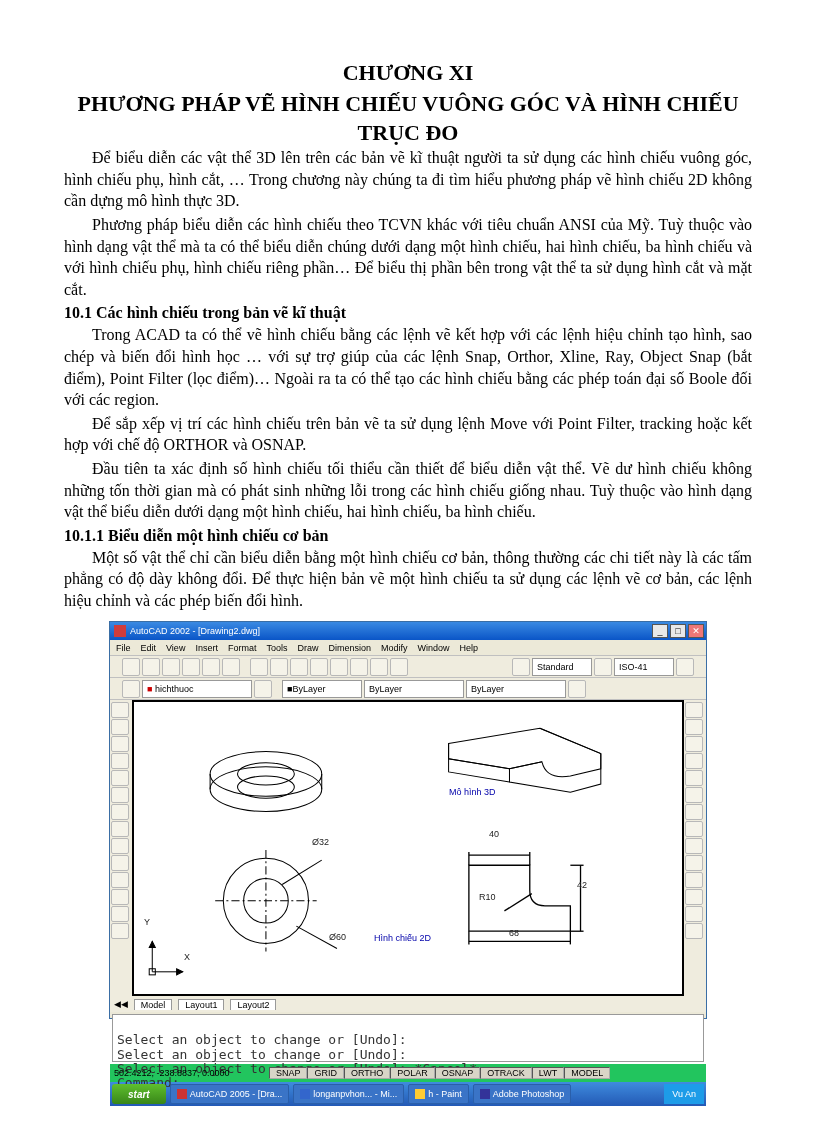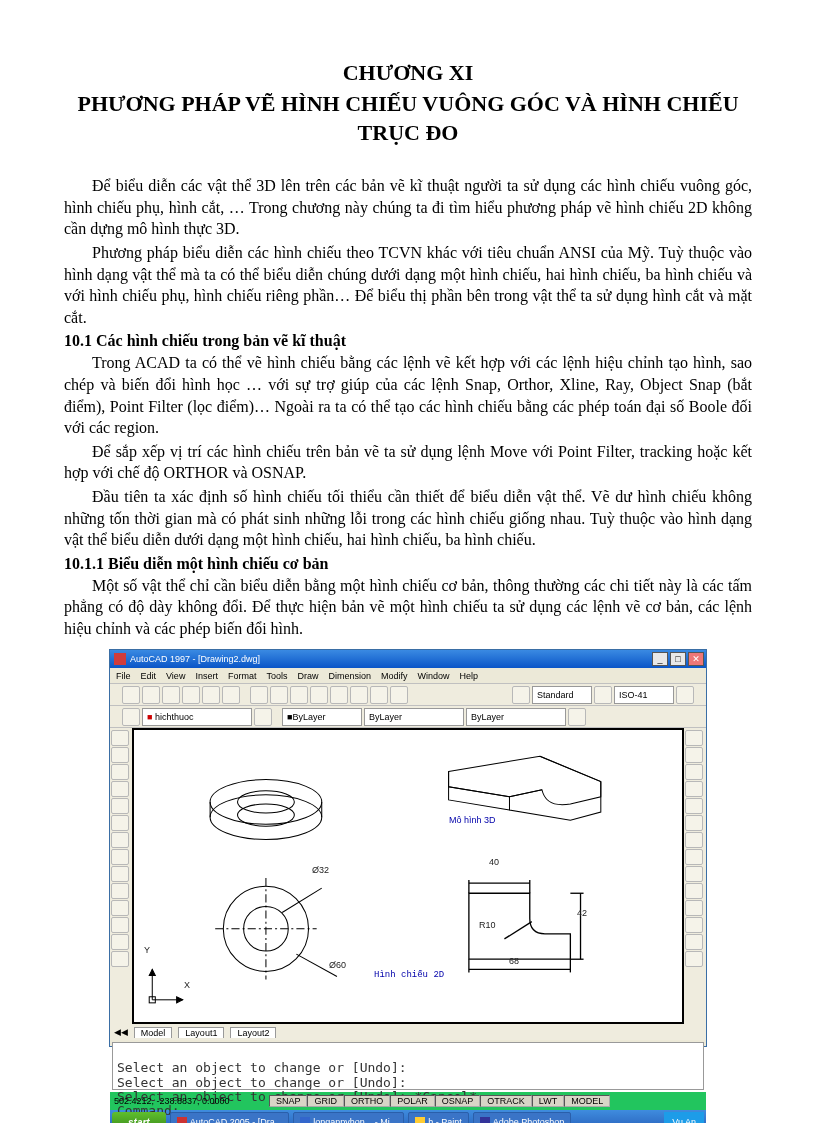--- a/index.html
+++ b/index.html
@@ -16,21 +16,20 @@
     text-align: center;
     font-weight: bold;
     font-size: 22px;
     margin-bottom: 4px;
   }
   .chapter-title {
     text-align: center;
     font-weight: bold;
     font-size: 22px;
     line-height: 1.3;
-    margin-bottom: 28px;
   }
   p.body {
     text-align: justify;
     text-indent: 28px;
     line-height: 1.35;
     margin-bottom: 2px;
   }
   .section-heading {
     font-weight: bold;
     font-size: 16px;
@@ -211,21 +210,21 @@
 <p class="body">Để sắp xếp vị trí các hình chiếu trên bản vẽ ta sử dụng lệnh Move với Point Filter, tracking hoặc kết hợp với chế độ ORTHOR và OSNAP.</p>
 <p class="body">Đầu tiên ta xác định số hình chiếu tối thiểu cần thiết để biểu diễn vật thể. Vẽ dư hình chiếu không những tốn thời gian mà có phát sinh những lỗi trong các hình chiếu giống nhau. Tuỳ thuộc vào hình dạng vật thể biểu diễn dưới dạng một hình chiếu, hai hình chiếu, ba hình chiếu.</p>
 
 <div class="section-heading">10.1.1 Biểu diễn một hình chiếu cơ bản</div>
 <p class="body">Một số vật thể chỉ cần biểu diễn bằng một hình chiếu cơ bản, thông thường các chi tiết này là các tấm phẳng có độ dày không đổi. Để thực hiện bản vẽ một hình chiếu ta sử dụng các lệnh vẽ cơ bản, các lệnh hiệu chỉnh và các phép biến đổi hình.</p>
 
 <div class="cad-screenshot">
 
   <div class="cad-titlebar">
     <div class="title-icon"></div>
-    <span>AutoCAD 1997 - [Drawing2.dwg]</span>
+    <span>AutoCAD 2002 - [Drawing2.dwg]</span>
     <div class="win-buttons">
       <div class="win-btn">_</div>
       <div class="win-btn">□</div>
       <div class="win-btn close">✕</div>
     </div>
   </div>
 
   <div class="cad-menubar">
     <span class="mitem">File</span>
     <span class="mitem">Edit</span>
@@ -347,21 +346,21 @@
 
           <g stroke="#000" stroke-width="1">
             <line x1="18" y1="255" x2="48" y2="255"></line>
             <line x1="18" y1="255" x2="18" y2="225"></line>
             <polygon points="48,255 42,252 42,258" fill="#000"></polygon>
             <polygon points="18,225 15,231 21,231" fill="#000"></polygon>
             <rect x="15" y="252" width="6" height="6" fill="none"></rect>
           </g>
         </svg>
         <span class="dim-label" style="left:315px; top:85px; color:#00a;">Mô hình 3D</span>
-        <span class="dim-label" style="left:240px; top:240px; color:#00a;font-family:Liberation Mono, monospace;">Hình chiếu 2D</span>
+        <span class="dim-label" style="left:240px; top:231px; color:#00a;">Hình chiếu 2D</span>
         <span class="dim-label" style="left:355px; top:127px;">40</span>
         <span class="dim-label" style="left:375px; top:226px;">68</span>
         <span class="dim-label" style="left:443px; top:178px;">42</span>
         <span class="dim-label" style="left:345px; top:190px;">R10</span>
         <span class="dim-label" style="left:178px; top:135px;">Ø32</span>
         <span class="dim-label" style="left:195px; top:230px;">Ø60</span>
         <span class="dim-label" style="left:50px; top:250px;">X</span>
         <span class="dim-label" style="left:10px; top:215px;">Y</span>
       </div>
     </div>

